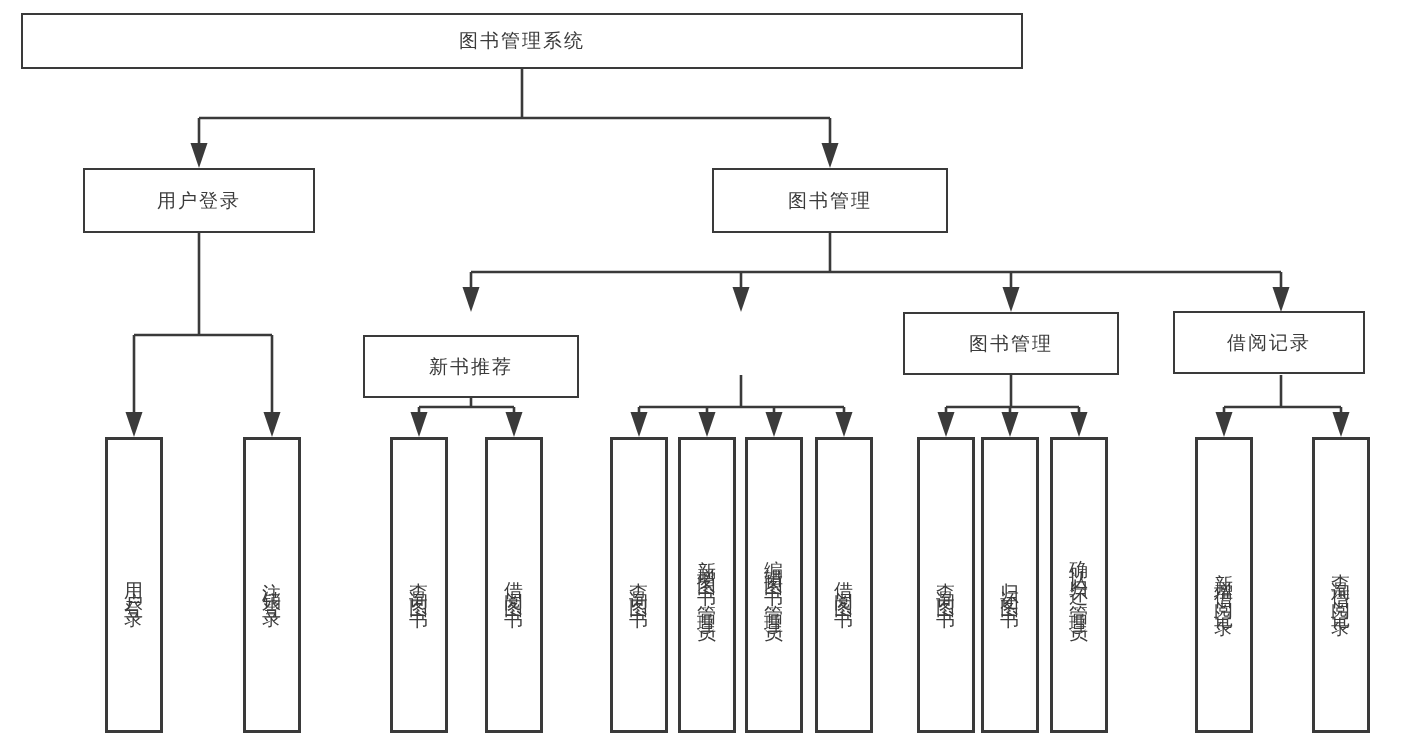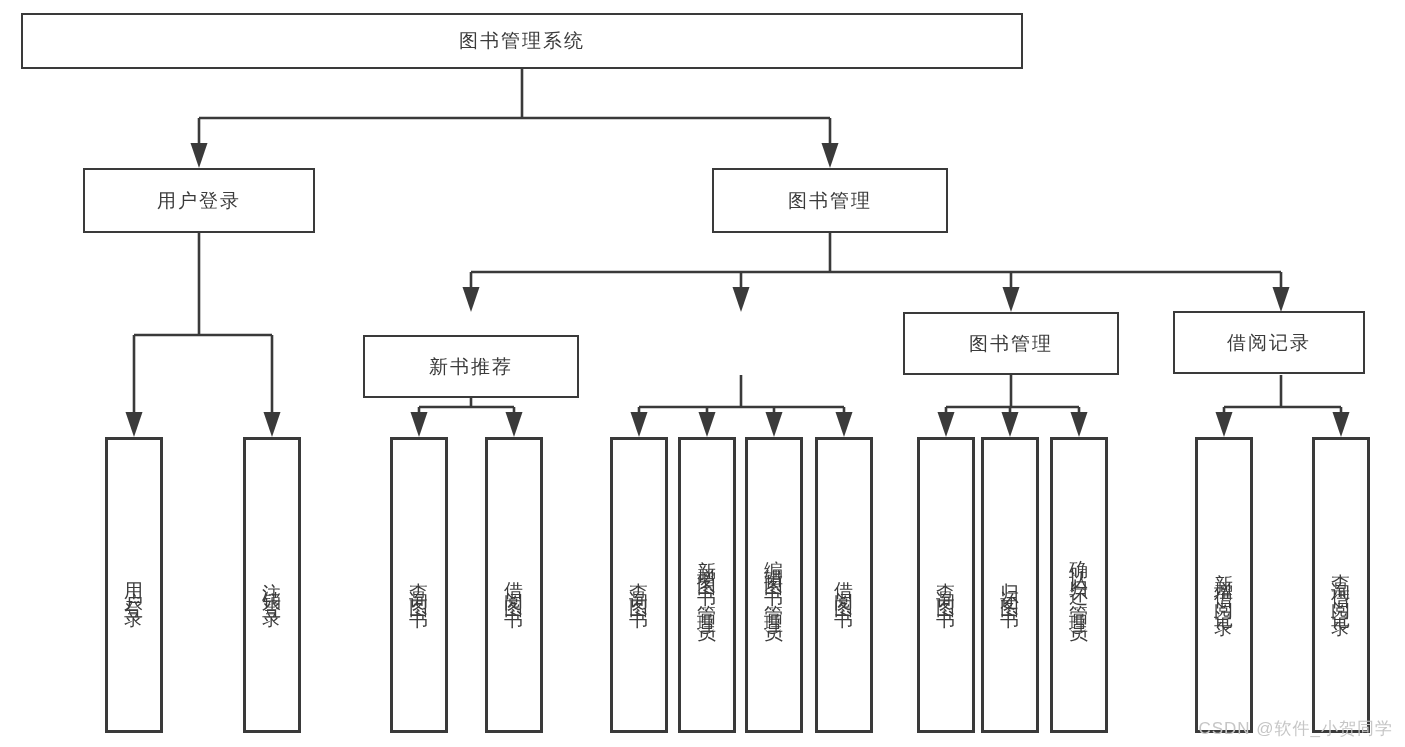--- a/index.html
+++ b/index.html
@@ -181,14 +181,13 @@
     <span>确认归还（管理员）</span>
   </div>
 
   <div class="vbox" style="left:1195px;">
     <span>新增借阅记录</span>
   </div>
   <div class="vbox" style="left:1312px;">
     <span>查询借阅记录</span>
   </div>
 
-  <div class="watermark">CSDN @软件_小贺同学</div>
 </div>
 
 </body></html>

